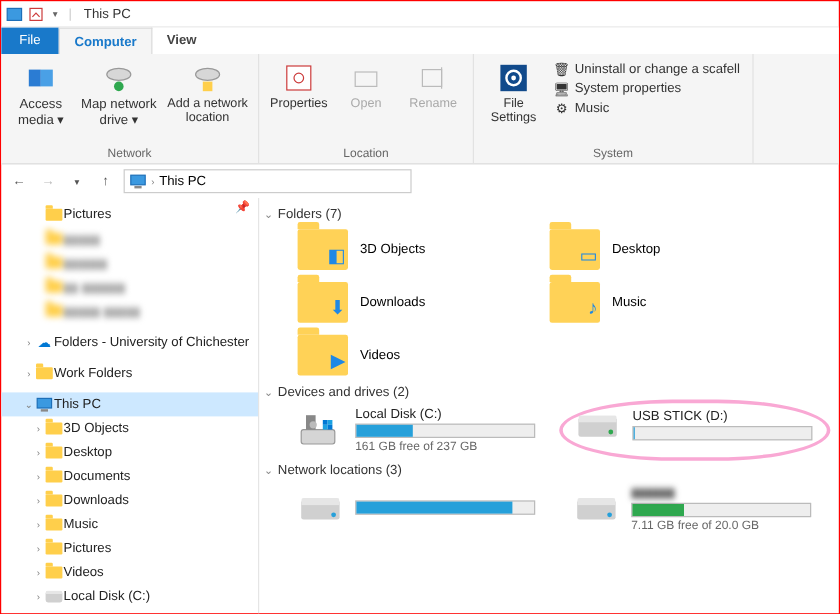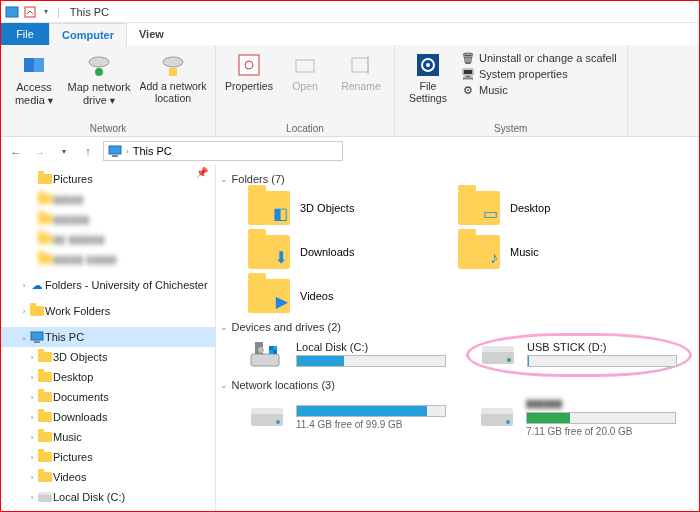--- a/index.html
+++ b/index.html
@@ -396,20 +396,21 @@
                 <rect x="24" y="6" width="4" height="4" fill="#1ba1e2"></rect>
                 <rect x="20" y="10" width="4" height="4" fill="#1ba1e2"></rect>
                 <rect x="24" y="10" width="4" height="4" fill="#0078d4"></rect>
               </svg>
             </span>
           <div class="dinfo">
             <div class="dname">Local Disk (C:)</div>
             <div class="bar">
                 <div class="fill" style="width:32%"></div>
               </div>
+            <div class="dfree">161 GB free of 237 GB</div>
           </div>
         </div>
         <div class="drive-highlight">
           <div class="ditem">
             <span class="dico">
                 <div class="drv green"></div>
               </span>
             <div class="dinfo">
               <div class="dname">USB STICK (D:)</div>
               <div class="bar">
@@ -428,21 +429,20 @@
         </div>
       <div class="drives">
         <div class="ditem">
           <span class="dico">
               <div class="drv blue"></div>
             </span>
           <div class="dinfo">
             <div class="bar">
                 <div class="fill" style="width:88%"></div>
               </div>
-            <div class="dfree">11.4 GB free of 99.9 GB</div>
           </div>
         </div>
         <div class="ditem">
           <span class="dico">
               <div class="drv blue"></div>
             </span>
           <div class="dinfo">
             <div class="dname blur">▮▮▮▮▮▮</div>
             <div class="bar">
                 <div class="fill" style="width:29%;background:#2fa84f"></div>

